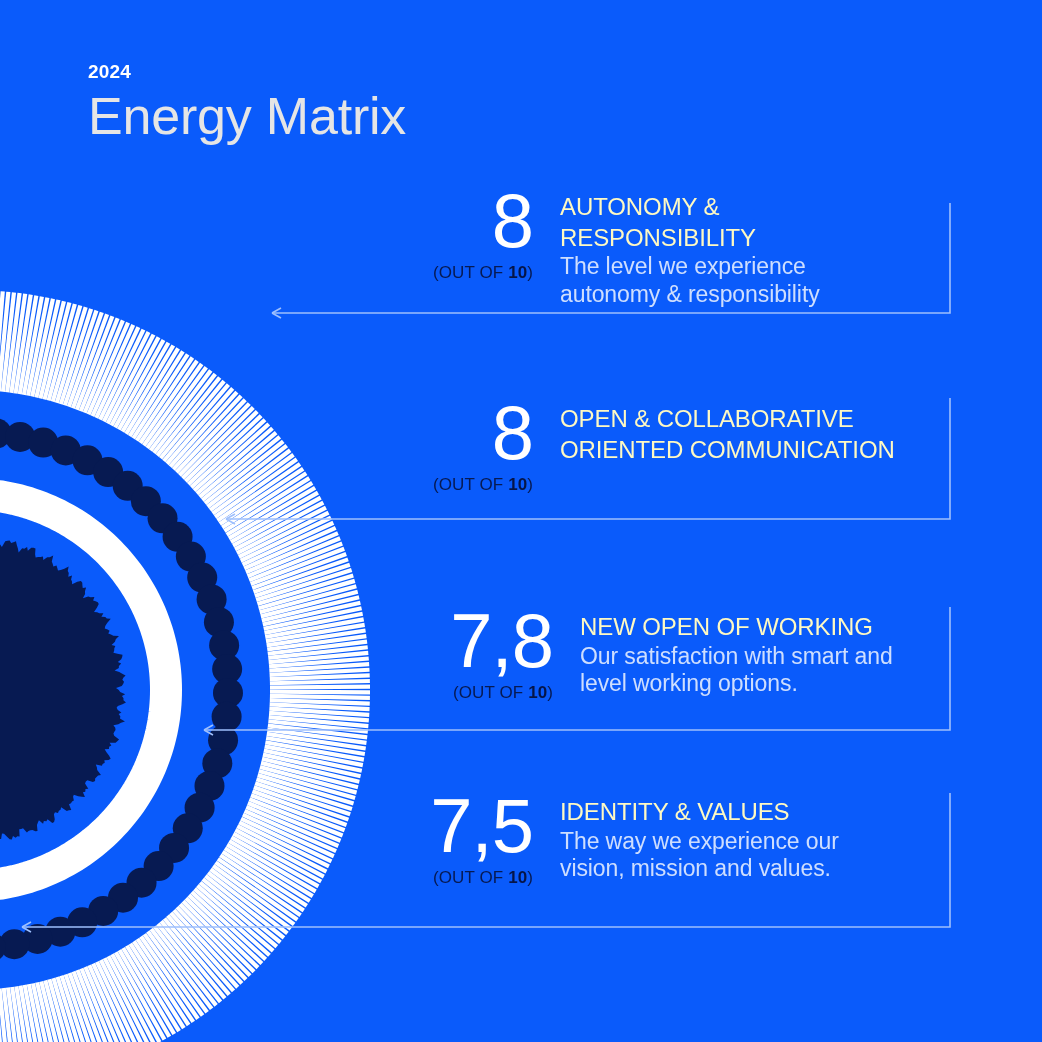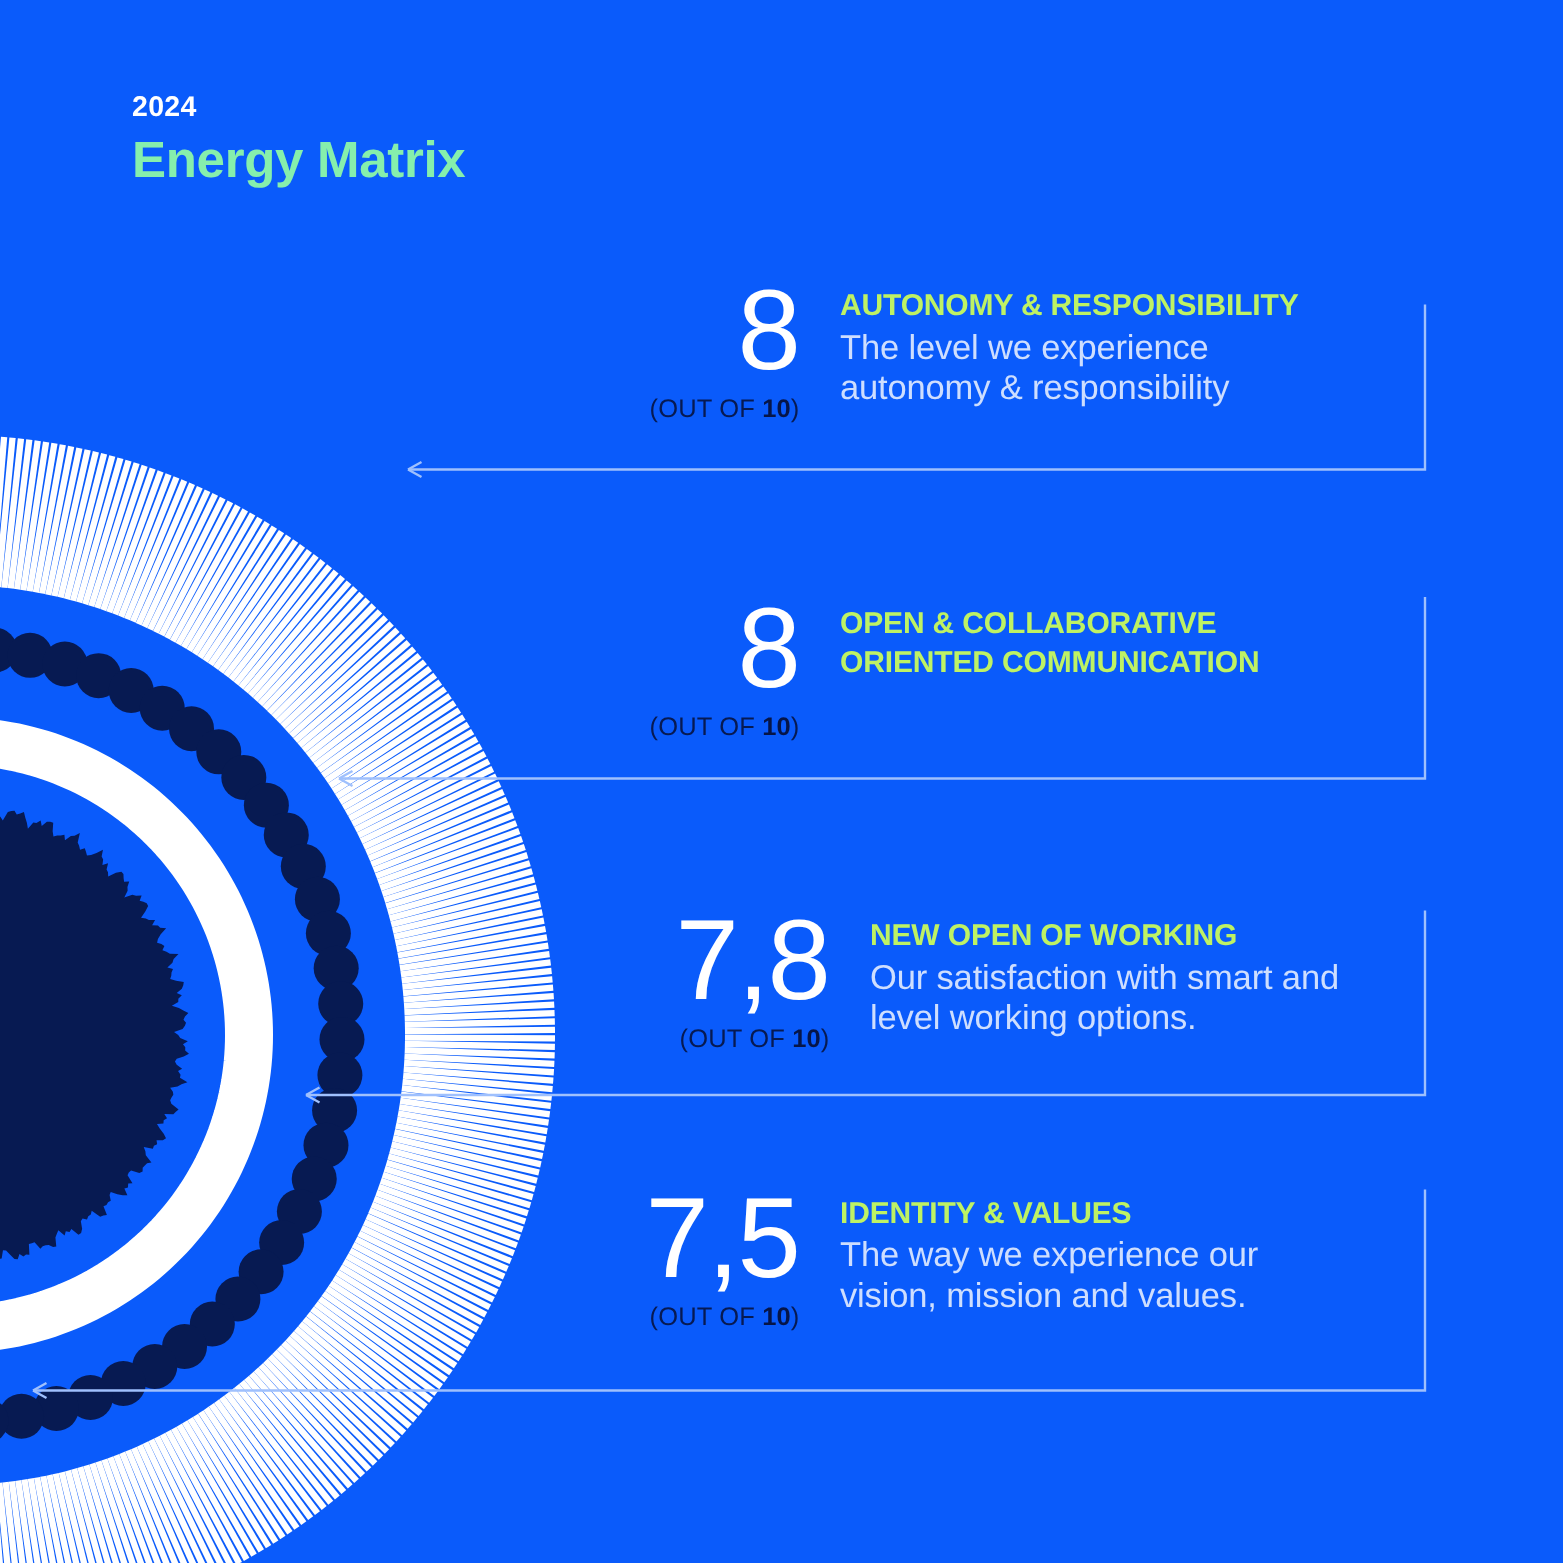--- a/index.html
+++ b/index.html
@@ -36,23 +36,23 @@
   }
   #year {
     font-size: 19px;
     font-weight: 700;
     color: #ffffff;
     letter-spacing: 0.2px;
     line-height: 1;
     margin-bottom: 9px;
   }
   #maintitle {
-    font-size: 34px;
-    font-weight: 700;
-    color: #86efac;
+    font-size: 52px;
+    font-weight: 400;
+    color: #e5e5e5;
     line-height: 1;
     letter-spacing: -0.2px;
   }
 
   
   #rows {
     position: absolute;
     left: 0;
     top: 0;
     width: 1042px;
@@ -95,23 +95,23 @@
   }
   .score-out b {
     font-weight: 700;
     color: #061548;
   }
   .text-col {
     flex: 1 1 auto;
     padding-top: 4px;
   }
   .row-title {
-    font-size: 20px;
-    font-weight: 700;
-    color: #bef264;
+    font-size: 24px;
+    font-weight: 400;
+    color: #fef9c3;
     line-height: 1.28;
     letter-spacing: -0.1px;
     max-width: 340px;
   }
   .row-desc {
     font-size: 23px;
     font-weight: 300;
     color: rgba(255,255,255,0.80);
     line-height: 1.18;
     letter-spacing: -0.1px;

